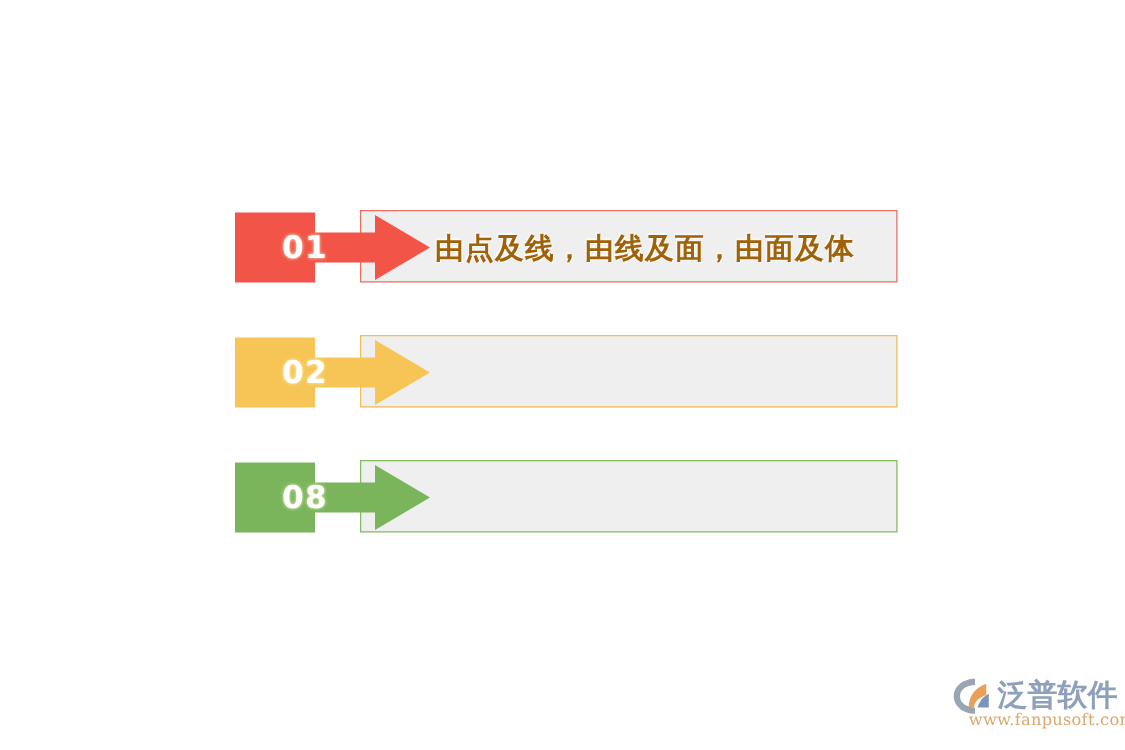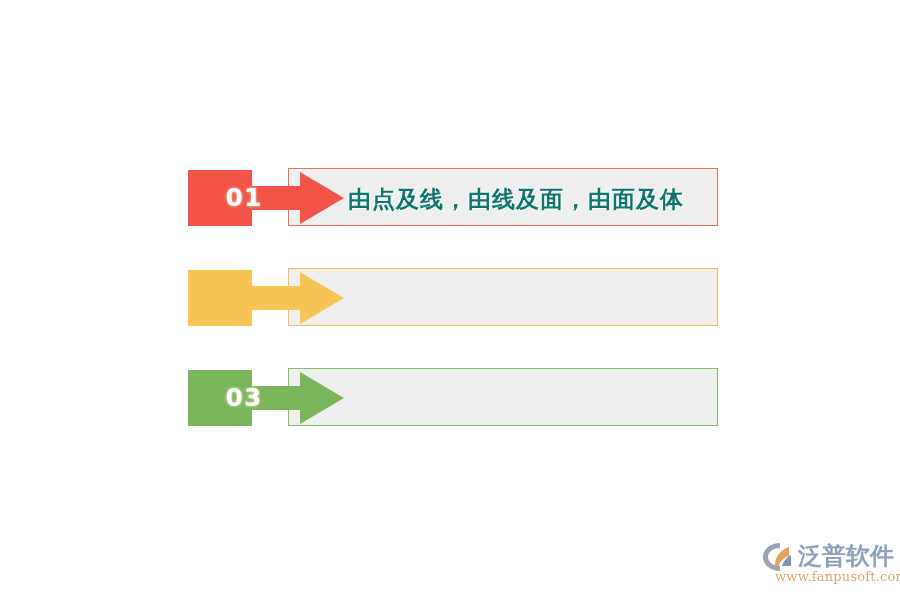--- a/index.html
+++ b/index.html
@@ -146,43 +146,44 @@
 </style>
 </head>
 <body style="background: rgb(255, 255, 255);">
 
 <div id="slide">
 
   <div class="rows">
 
     <div class="row row-0">
       <div class="content-box" style="border-color: rgb(232, 112, 95); background: rgb(239, 239, 239);"></div>
-      <div class="content-text" style="color: #0f766e;">由点及线，由线及面，由面及体</div>
+      <div class="content-text" style="color: #a16207;">由点及线，由线及面，由面及体</div>
       <svg class="arrow-svg" viewBox="0 0 104 56">
         <polygon points="0,16 60,16 60,2 104,28 60,54 60,40 0,40" fill="#F25448"></polygon>
       </svg>
       <div class="num-block" style="background: rgb(242, 84, 72);"></div>
       <div class="num-label">01</div>
     </div>
 
     <div class="row row-1">
       <div class="content-box" style="border-color: rgb(239, 190, 85); background: rgb(239, 239, 239);"></div>
       <svg class="arrow-svg" viewBox="0 0 104 56">
         <polygon points="0,16 60,16 60,2 104,28 60,54 60,40 0,40" fill="#F7C555"></polygon>
       </svg>
       <div class="num-block" style="background: rgb(247, 197, 85);"></div>
+      <div class="num-label">02</div>
     </div>
 
     <div class="row row-2">
       <div class="content-box" style="border-color: rgb(134, 188, 98); background: rgb(239, 239, 239);"></div>
       <svg class="arrow-svg" viewBox="0 0 104 56">
         <polygon points="0,16 60,16 60,2 104,28 60,54 60,40 0,40" fill="#7AB55C"></polygon>
       </svg>
       <div class="num-block" style="background: rgb(122, 181, 92);"></div>
-      <div class="num-label">03</div>
+      <div class="num-label">08</div>
     </div>
 
   </div>
 
   <div class="logo">
     <svg class="logo-mark" viewBox="0 0 36 30">
       <path d="M18 1 C8 1 1 7.5 1 15 C1 22.5 8 29 18 29 L18 24 C11 24 6 20 6 15 C6 10 11 6 18 6 Z" fill="#9AA4B5"></path>
       <path d="M13 24 C13 15 18 8 27 5 L27 14 C21 16 18 19 17 24 Z" fill="#E8A05A"></path>
       <path d="M20 24 C22 18 25 15 29 13 L29 24 Z" fill="#7E93B8"></path>
     </svg>

